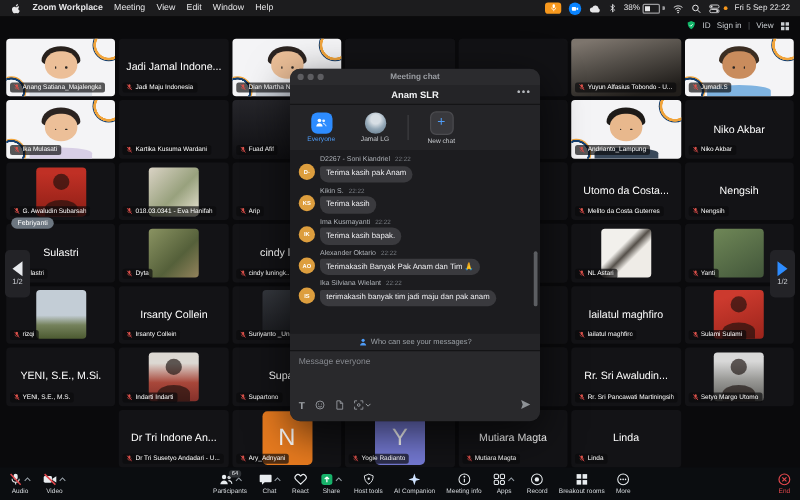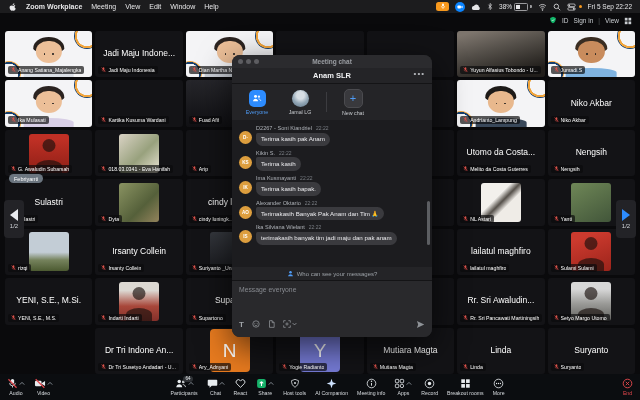--- a/index.html
+++ b/index.html
@@ -235,21 +235,21 @@
                 <rect x="2.7" y="0.5" width="2.7" height="4.4" rx="1.35" fill="#d9564a"></rect>
                 <path d="M1.6 4.4a2.4 2.4 0 0 0 4.8 0" fill="none" stroke="#d9564a" stroke-width=".8"></path>
                 <path d="M.9.8 7.1 8.4" stroke="#e5484d" stroke-width="1.1"></path>
               </svg>
             </span>
             <span>Anang Satiana_Majalengka</span>
           </div>
         </div>
         <div class="tile text" style="grid-area: 1 / 2;">
           <div class="clip">
-            <div class="big">Jadi Maju Indone...</div>
+            <div class="big">Jadi Jamal Indone...</div>
           </div>
           <div class="nlabel">
             <span style="display: flex;">
               <svg width="5" height="6" viewBox="0 0 8 10">
                 <rect x="2.7" y="0.5" width="2.7" height="4.4" rx="1.35" fill="#d9564a"></rect>
                 <path d="M1.6 4.4a2.4 2.4 0 0 0 4.8 0" fill="none" stroke="#d9564a" stroke-width=".8"></path>
                 <path d="M.9.8 7.1 8.4" stroke="#e5484d" stroke-width="1.1"></path>
               </svg>
             </span>
             <span>Jadi Maju Indonesia</span>
@@ -814,35 +814,20 @@
           </div>
           <div class="nlabel">
             <span style="display: flex;">
               <svg width="5" height="6" viewBox="0 0 8 10">
                 <rect x="2.7" y="0.5" width="2.7" height="4.4" rx="1.35" fill="#d9564a"></rect>
                 <path d="M1.6 4.4a2.4 2.4 0 0 0 4.8 0" fill="none" stroke="#d9564a" stroke-width=".8"></path>
                 <path d="M.9.8 7.1 8.4" stroke="#e5484d" stroke-width="1.1"></path>
               </svg>
             </span>
             <span>Mutiara Magta</span>
-          </div>
-        </div>
-        <div class="tile text" style="grid-area: 7 / 7;">
-          <div class="clip">
-            <div class="big">Suryanto</div>
-          </div>
-          <div class="nlabel">
-            <span style="display: flex;">
-              <svg width="5" height="6" viewBox="0 0 8 10">
-                <rect x="2.7" y="0.5" width="2.7" height="4.4" rx="1.35" fill="#d9564a"></rect>
-                <path d="M1.6 4.4a2.4 2.4 0 0 0 4.8 0" fill="none" stroke="#d9564a" stroke-width=".8"></path>
-                <path d="M.9.8 7.1 8.4" stroke="#e5484d" stroke-width="1.1"></path>
-              </svg>
-            </span>
-            <span>Suryanto</span>
           </div>
         </div>
       </div>
 
     <div class="gnav left">
       <span class="tri-l"></span>
       <span class="pg">1/2</span>
     </div>
     <div class="gnav right">
       <span class="tri-r"></span>

